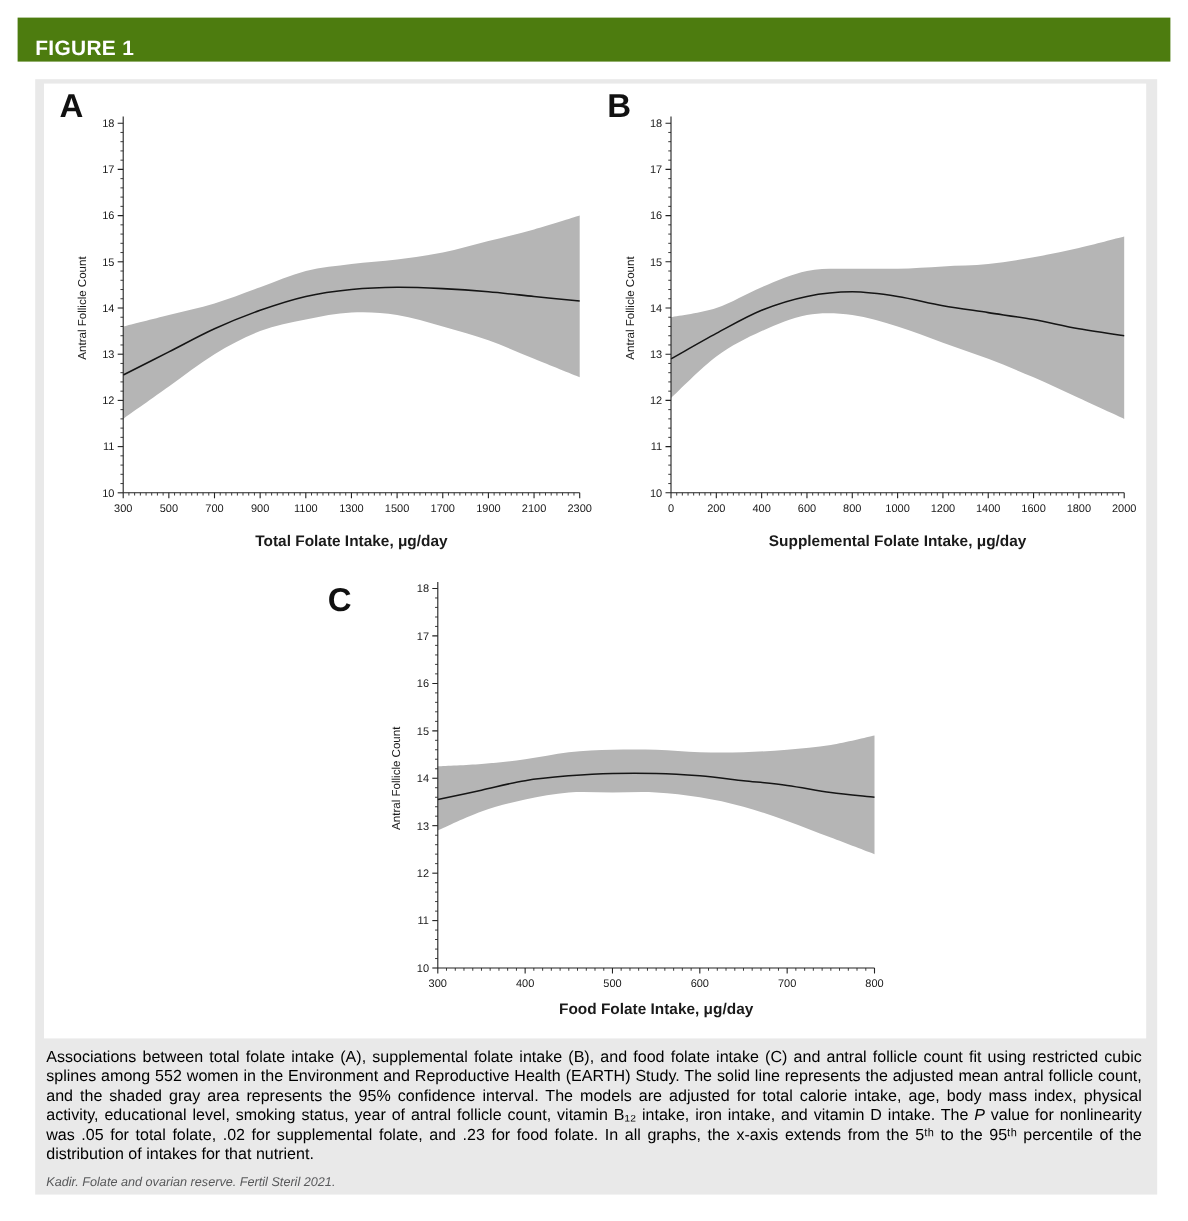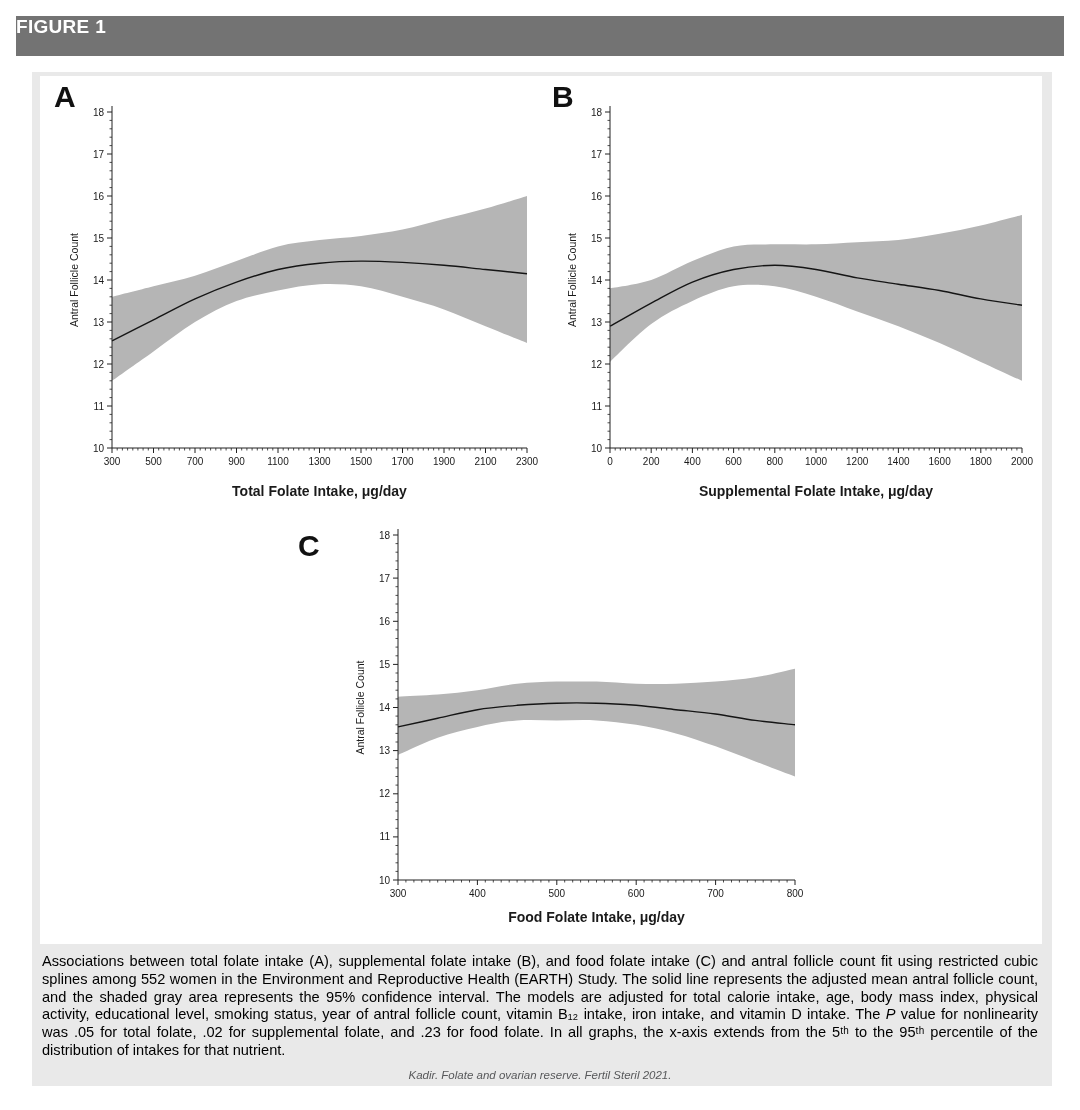--- a/index.html
+++ b/index.html
@@ -3,22 +3,22 @@
 <meta charset="utf-8">
 <style>
   html,body{margin:0;padding:0;}
   body{
     width:1080px;height:1110px;position:relative;background:#ffffff;
     font-family:"Liberation Sans","DejaVu Sans",sans-serif;
     -webkit-font-smoothing:antialiased;
   }
   .figure-header{
     position:absolute;left:16px;top:16px;width:1048px;height:40px;
-    background:#737373;color:#ffffff;display:flex;align-items:flex-start;
-    box-sizing:border-box;
+    background:#4d7c0f;color:#ffffff;display:flex;align-items:flex-end;
+    box-sizing:border-box;padding-left:16px;
     font-weight:bold;font-size:19px;letter-spacing:.3px;
   }
   .figure-box{
     position:absolute;left:32px;top:72px;width:1020px;height:1014px;
     background:#e9e9e9;box-sizing:border-box;padding:4px 10px 0 8px;
   }
   .chart-area{
     position:relative;width:1002px;height:868px;background:#ffffff;
   }
   .panel{position:absolute;}
@@ -30,21 +30,21 @@
   }
   .letter-a{left:14px;top:6px;}
   .letter-b{left:512px;top:6px;}
   .letter-c{left:258px;top:455px;}
   .caption{
     margin:9px 4px 0 2px;color:#000000;font-size:14.6px;line-height:1.22;
     text-align:justify;
   }
   .caption .pit{font-style:italic;}
   .citation{
-    margin:9px 4px 0 2px;color:#57585a;font-size:11.5px;font-style:italic;text-align:center;
+    margin:9px 4px 0 2px;color:#57585a;font-size:11.5px;font-style:italic;
   }
   svg text{font-family:"Liberation Sans","DejaVu Sans",sans-serif;fill:#1a1a1a;}
 </style>
 </head>
 <body>
 
 <div class="figure-header">
   <span>FIGURE 1</span>
 </div>
 

